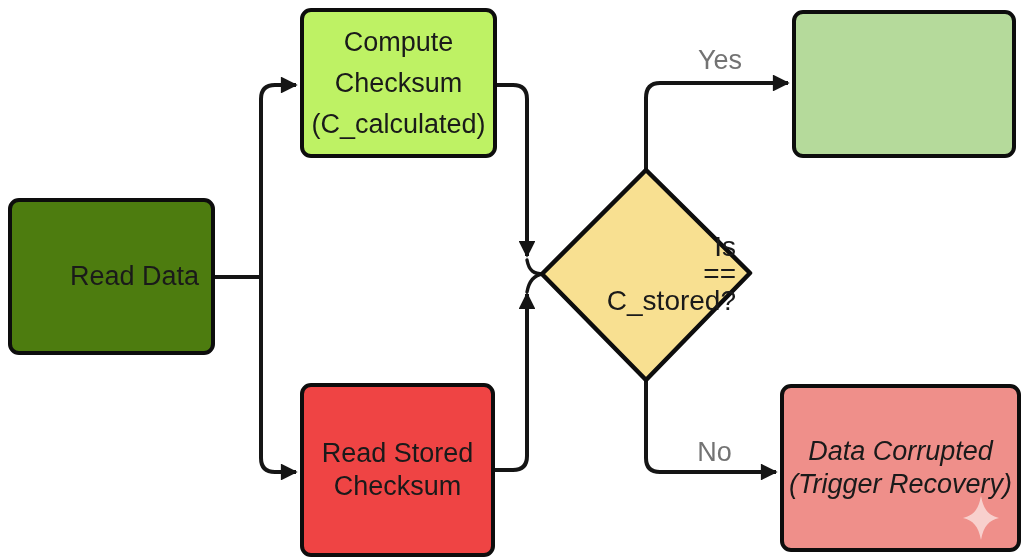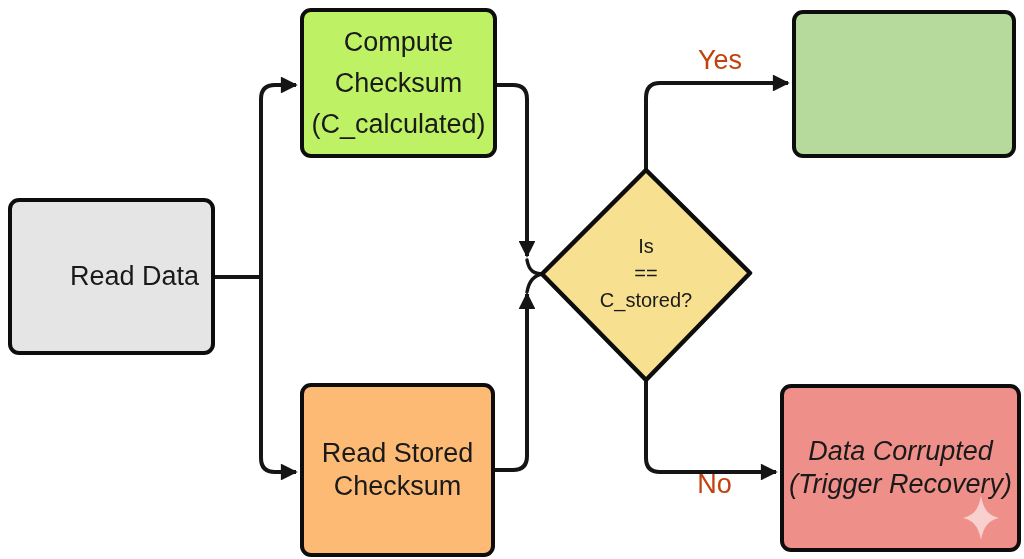--- a/index.html
+++ b/index.html
@@ -57,36 +57,36 @@
   .node-corrupted    { left: 780px; top: 384px; width: 241px; height: 168px; }
   .sub {
     font-size: 27px;
   }
   .decision-text {
     position: absolute;
     left: 556px; top: 205px;
     width: 180px; height: 136px;
     display: flex;
     flex-direction: column;
-    align-items: center;
+    align-items: flex-end;
     justify-content: center;
     text-align: center;
     color: #1a1a1a;
-    font-size: 20px;
+    font-size: 28px;
     line-height: 27px;
     white-space: nowrap;
   }
   .edge-label {
     position: absolute;
-    color: #c2410c;
+    color: #737373;
     font-size: 27px;
     text-align: center;
   }
   .label-yes { left: 690px; top: 45px;  width: 60px; }
-  .label-no  { left: 687px; top: 437px; width: 55px; margin-top: 32px; }
+  .label-no  { left: 687px; top: 437px; width: 55px; }
   .sparkle-wrap {
     position: absolute;
     right: 16px;
     bottom: 6px;
     width: 40px;
     height: 48px;
   }
 </style>
 </head>
 <body>
@@ -113,33 +113,33 @@
     <path class="edge-thin" d="M 527 260 C 529 271 534 274 543 274"></path>
     <path class="edge-thin" d="M 527 292 C 529 281 534 275 543 274"></path>
 
     <path class="edge" d="M 646 170 V 98 Q 646 83 660 83 H 788" marker-end="url(#arrow)"></path>
 
     <path class="edge" d="M 646 380 V 458 Q 646 472 660 472 H 776" marker-end="url(#arrow)"></path>
 
     <polygon points="646,170 750,273 646,380 542,274" stroke="#0d0d0d" stroke-width="4.5" stroke-linejoin="round" fill="#f8e091"></polygon>
   </svg>
 
-  <div class="node node-read-data" style="background: #e5e5e5; padding-left: 46px;">
+  <div class="node node-read-data" style="background: #4d7c0f; padding-left: 46px;">
     <div>Read Data</div>
   </div>
 
   <div class="node node-compute" style="background: #bef264; gap: 8px;">
     <div>Compute</div>
     <div>Checksum</div>
     <div>
       <span>(C</span><span class="sub">_calculated</span><span>)</span>
     </div>
   </div>
 
-  <div class="node node-stored" style="background: #fdba74;">
+  <div class="node node-stored" style="background: #ef4444;">
     <div>Read Stored</div>
     <div>Checksum</div>
   </div>
 
   <div class="decision-text">
     <div>Is</div>
     <div>==</div>
     <div>C_stored?</div>
   </div>
 

